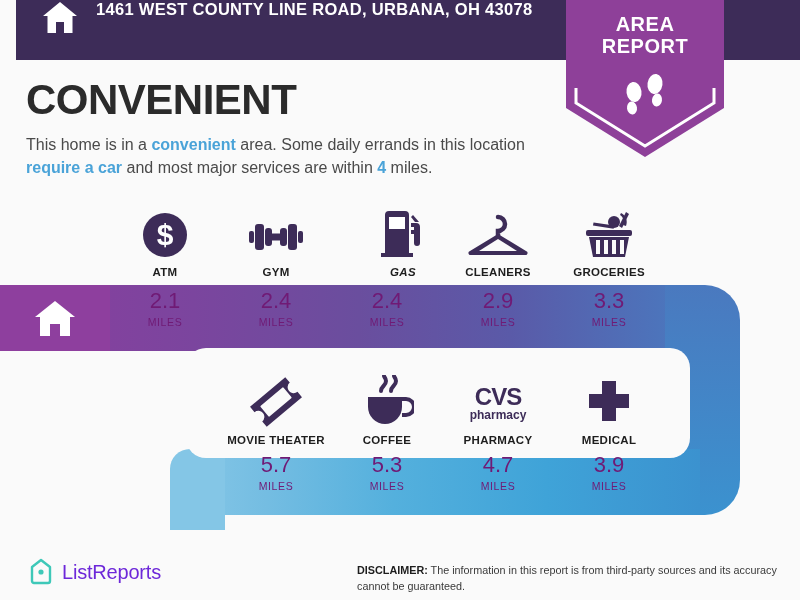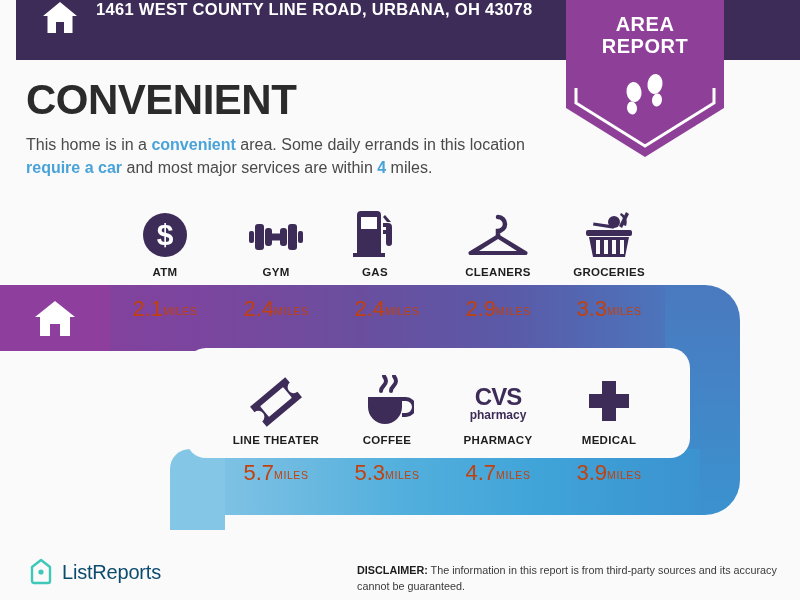--- a/index.html
+++ b/index.html
@@ -72,36 +72,36 @@
   .cutout {
     position:absolute; left:186px; top:348px;
     width:504px; height:110px;
     background:#fafafa; border-radius:20px;
     z-index:5;
   }
 
   
   .dist-cell {
     position:absolute; width:110px; height:48px; z-index:10;
-    display:flex; flex-direction:row;
+    display:flex; flex-direction:column;
     align-items:center; justify-content:center;
-    color:#c2410c;
+    color:#701a75;
   }
   .dist-value { font-size:22px; line-height:1; font-weight:normal; }
   .dist-unit { margin-top:4px; font-size:10.5px; letter-spacing:0.6px; }
 
   .home-cell {
     position:absolute; left:0; top:285px; width:110px; height:66px;
     z-index:10; display:flex; align-items:center; justify-content:center;
   }
 
   
   .logo { position:absolute; left:28px; top:558px; display:flex; align-items:center; z-index:20; }
   .logo-text {
-    margin-left:8px; font-size:20px; color:#0c4a6e; letter-spacing:-0.2px;
+    margin-left:8px; font-size:20px; color:#6d28d9; letter-spacing:-0.2px;
   }
   .disclaimer {
     position:absolute; left:357px; top:555px; width:420px;
     font-size:10.8px; line-height:1.45; color:#3a3a3a;margin-top:8px;
   }
   .disclaimer b { color:#1d1d1d; font-weight:bold; }
 </style>
 </head>
 <body>
 
@@ -190,21 +190,21 @@
         <rect x="23" y="18.5" width="12" height="7"></rect>
         <rect x="33" y="13" width="7" height="18" rx="3"></rect>
         <rect x="41" y="9" width="9" height="26" rx="3"></rect>
         <rect x="51" y="16" width="5" height="12" rx="2"></rect>
       </g>
     </svg>
   </span>
   <span class="icon-label">GYM</span>
 </div>
 
-<div class="icon-cell" style="left:320px; top:200px; height:78px;">
+<div class="icon-cell" style="left:348px; top:200px; height:78px;font-style:italic;">
   <span class="icon-glyph">
     <svg width="46" height="50" viewBox="0 0 46 50">
       <g fill="#3d2c58">
         <path d="M5 6 a4 4 0 0 1 4-4 h16 a4 4 0 0 1 4 4 v38 h4 v4 H1 v-4 h4 Z"></path>
         <rect x="9" y="8" width="16" height="12" fill="#ffffff"></rect>
         <path d="M31 14 h5 a4 4 0 0 1 4 4 v16 a3 3 0 0 1-6 0 v-9 h-3 v-4 h3 v-3 h-3 Z"></path>
         <path d="M33 6 l6 7 h-4 l-4 -5 Z"></path>
       </g>
     </svg>
   </span>
@@ -275,21 +275,21 @@
   <span class="icon-glyph">
     <svg width="54" height="50" viewBox="0 0 54 50">
       <g fill="#3d2c58" transform="rotate(-40 27 25)">
         <path d="M4 12 h46 v7 a6 6 0 0 0 0 12 v7 H4 v-7 a6 6 0 0 0 0-12 Z"></path>
       </g>
       <g fill="#fafafa" transform="rotate(-40 27 25)">
         <rect x="12" y="18" width="30" height="14" rx="1"></rect>
       </g>
     </svg>
   </span>
-  <span class="icon-label">LINE THEATER</span>
+  <span class="icon-label">MOVIE THEATER</span>
 </div>
 
 <div class="icon-cell" style="left:332px; top:368px; height:78px; z-index:12;">
   <span class="icon-glyph">
     <svg width="54" height="52" viewBox="0 0 54 52">
       <g fill="none" stroke="#3d2c58" stroke-width="4" stroke-linecap="round">
         <path d="M21 16 c0-5 5-5 5-10 c0-3-2-4-2-5"></path>
         <path d="M31 16 c0-5 5-5 5-10 c0-3-2-4-2-5"></path>
       </g>
       <path d="M8 22 h34 v10 a17 17 0 0 1-34 0 Z" fill="#3d2c58"></path>

